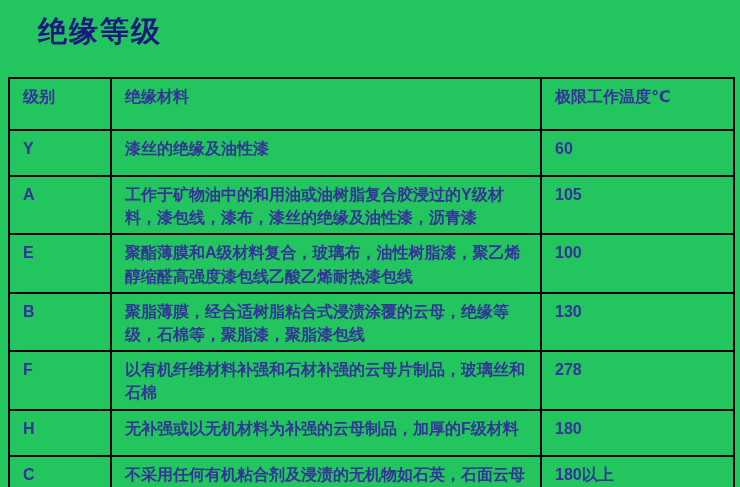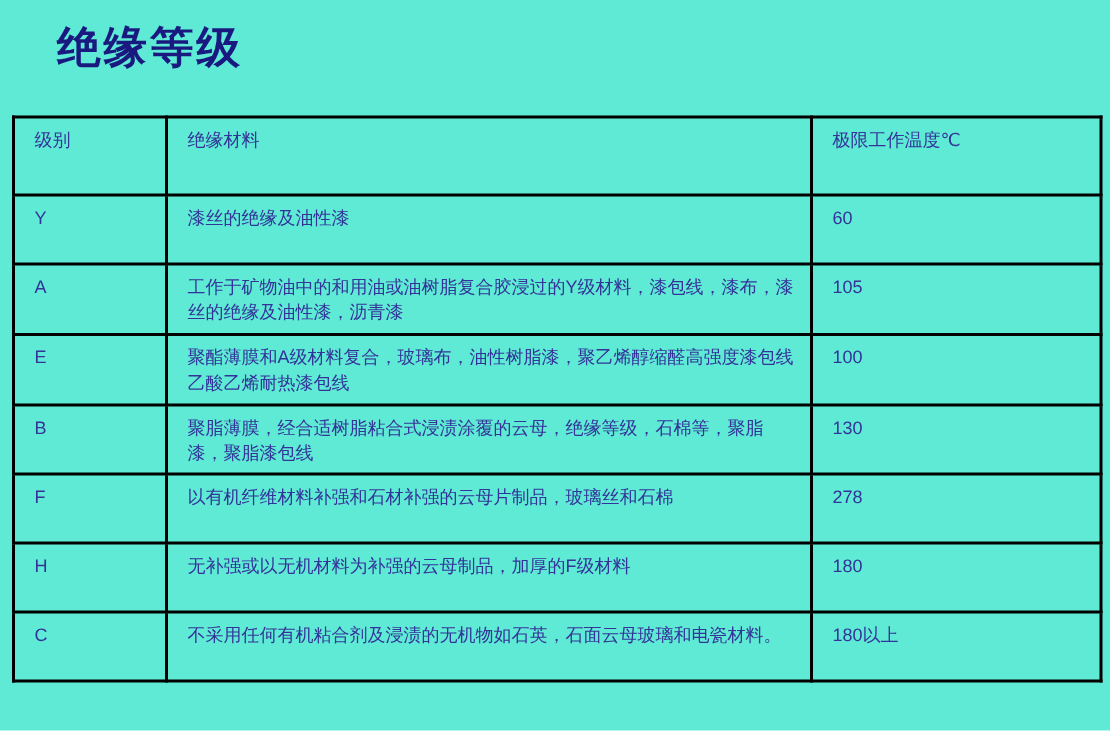--- a/index.html
+++ b/index.html
@@ -7,21 +7,21 @@
     width: 740px;
     height: 487px;
     background: #ffffff;
     font-family: "Liberation Sans", "DejaVu Sans", sans-serif;
     overflow: hidden;
   }
   .slide {
     position: relative;
     width: 740px;
     height: 487px;
-    background: #5eead4;
+    background: #22c55e;
   }
   .page-title {
     position: absolute;
     left: 38px;
     top: 12px;
     font-size: 29px;
     font-weight: bold;
     color: #191980;
     letter-spacing: 2px;
   }
@@ -30,22 +30,22 @@
     left: 8px;
     top: 77px;
     width: 725px;
     border-collapse: collapse;
     table-layout: fixed;
   }
   table.grade-table th,
   table.grade-table td {
     border: 2px solid #000000;
     color: #333399;
-    font-size: 12px;
-    font-weight: normal;
+    font-size: 16px;
+    font-weight: bold;
     text-align: left;
     vertical-align: top;
     padding: 6px 8px 4px 13px;
     line-height: 1.45;
   }
   table.grade-table tr.header-row th {
     height: 52px;
   }
   table.grade-table tr.data-row td {
     height: 46px;

